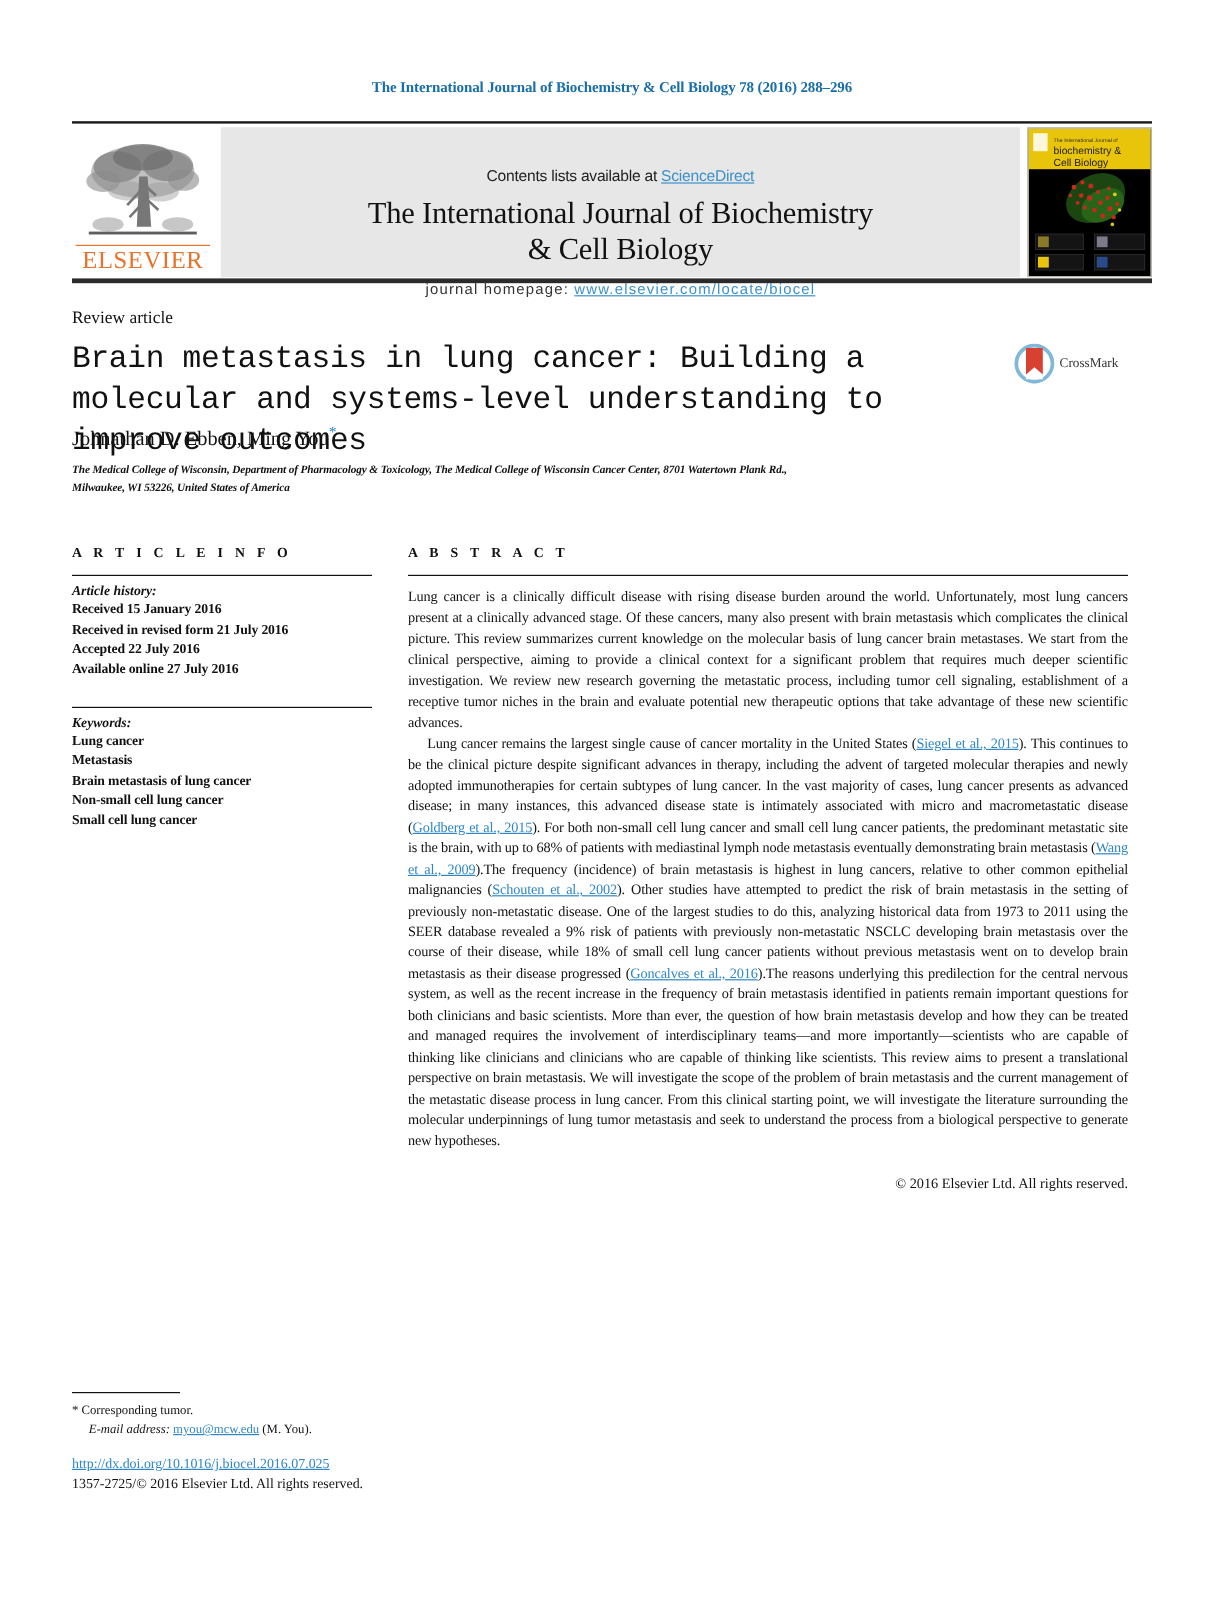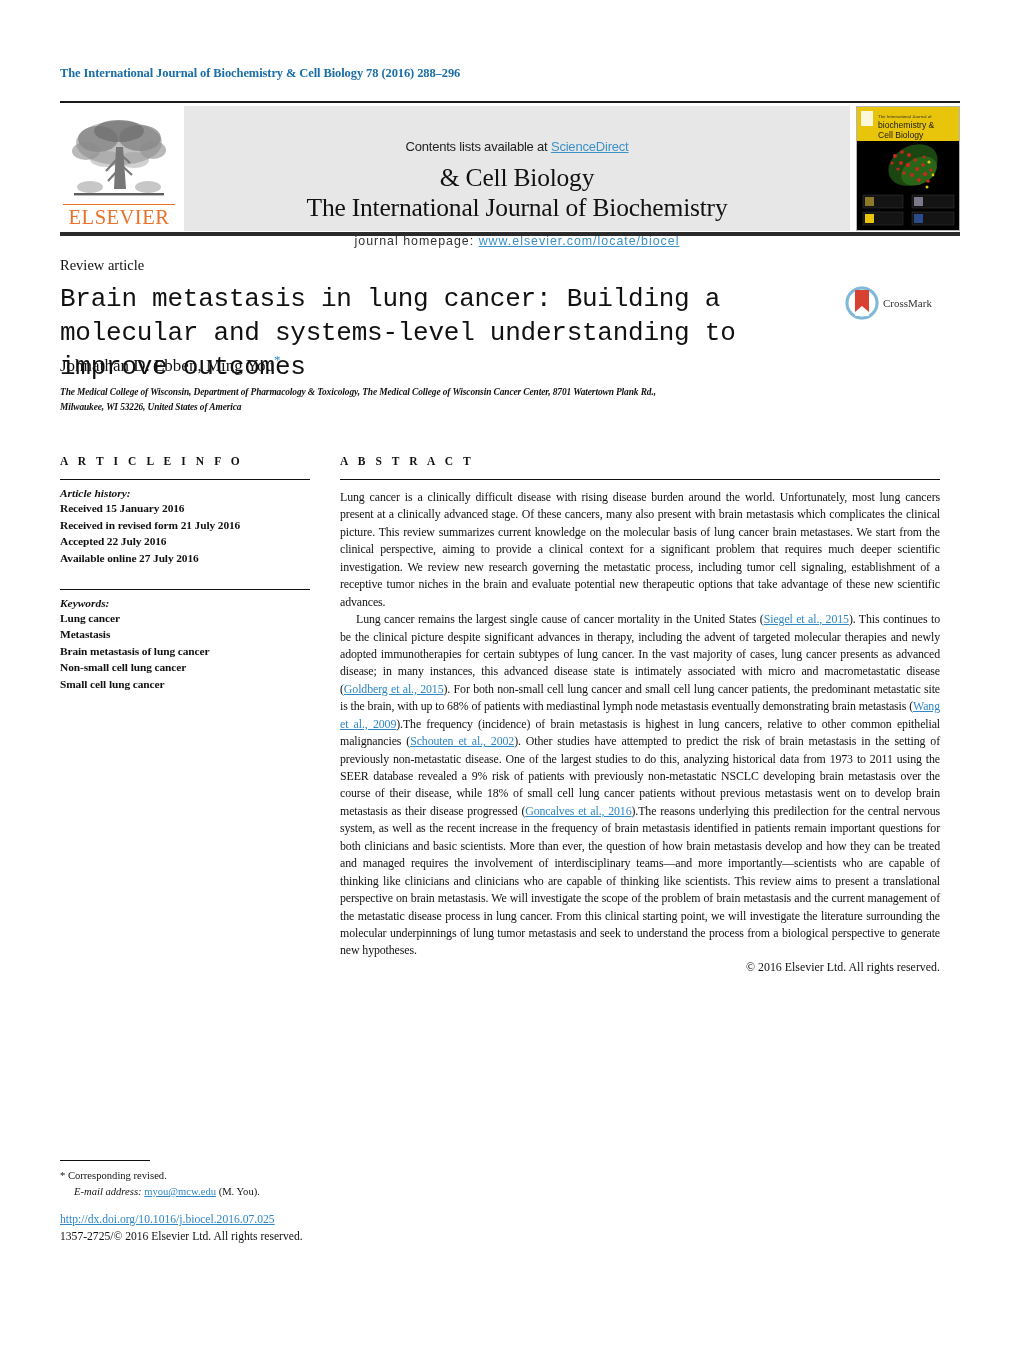--- a/index.html
+++ b/index.html
@@ -22,21 +22,21 @@
     height: 1351px;
     background: #fff;
   }
 
   
   .running-head {
     position: absolute;
     top: 66px;
     left: 60px;
     width: 900px;
-    text-align: left;
+    text-align: center;
     font-family: "Liberation Serif", serif;
     font-weight: bold;
     font-size: 12.5px;
     color: #1a6ea8;
     letter-spacing: -0.1px;
   }
 
   
   .masthead {
     position: absolute;
@@ -244,20 +244,21 @@
     margin: 0;
     letter-spacing: -0.12px;
   }
   .abs-p.indent { text-indent: 16px; margin-top: 0; }
   .cite { color: #2F87C6; text-decoration: underline; }
   .copyright {
     font-family: "Liberation Serif", serif;
     font-size: 11.9px;
     color: #111;
     text-align: right;
+    margin-top: 19px;
   }
 
   
   .foot-rule {
     position: absolute;
     left: 60px;
     top: 1160px;
     width: 90px;
     border-top: 1.7px solid #111;
   }
@@ -314,22 +315,22 @@
           </g>
         </svg>
         <div class="elsevier-word">ELSEVIER</div>
       </div>
 
       <div class="journal-band">
         <div class="contents-line">
           <span>Contents lists available at </span><a class="sd-link" href="#">ScienceDirect</a>
         </div>
         <div class="journal-title">
+          <div>The International Journal of Biochemistry</div>
           <div>&amp; Cell Biology</div>
-          <div>The International Journal of Biochemistry</div>
         </div>
         <div class="homepage-line">
           <span>journal homepage: </span><a class="homepage-link" href="#">www.elsevier.com/locate/biocel</a>
         </div>
       </div>
 
       <div class="cover-thumb">
         <svg width="102" height="123" viewBox="0 0 102 123">
           <rect x="0" y="0" width="102" height="123" fill="#000"></rect>
           <rect x="0" y="0" width="102" height="34" fill="#E8C40B"></rect>
@@ -430,21 +431,21 @@
     <div class="abs-rule"></div>
 
     <p class="abs-p">Lung cancer is a clinically difficult disease with rising disease burden around the world. Unfortunately, most lung cancers present at a clinically advanced stage. Of these cancers, many also present with brain metastasis which complicates the clinical picture. This review summarizes current knowledge on the molecular basis of lung cancer brain metastases. We start from the clinical perspective, aiming to provide a clinical context for a significant problem that requires much deeper scientific investigation. We review new research governing the metastatic process, including tumor cell signaling, establishment of a receptive tumor niches in the brain and evaluate potential new therapeutic options that take advantage of these new scientific advances.</p>
     <p class="abs-p indent" id="abs-p2">Lung cancer remains the largest single cause of cancer mortality in the United States (<a class="cite" href="#">Siegel et al., 2015</a>). This continues to be the clinical picture despite significant advances in therapy, including the advent of targeted molecular therapies and newly adopted immunotherapies for certain subtypes of lung cancer. In the vast majority of cases, lung cancer presents as advanced disease; in many instances, this advanced disease state is intimately associated with micro and macrometastatic disease (<a class="cite" href="#">Goldberg et al., 2015</a>). For both non-small cell lung cancer and small cell lung cancer patients, the predominant metastatic site is the brain, with up to 68% of patients with mediastinal lymph node metastasis eventually demonstrating brain metastasis (<a class="cite" href="#">Wang et al., 2009</a>).The frequency (incidence) of brain metastasis is highest in lung cancers, relative to other common epithelial malignancies (<a class="cite" href="#">Schouten et al., 2002</a>). Other studies have attempted to predict the risk of brain metastasis in the setting of previously non-metastatic disease. One of the largest studies to do this, analyzing historical data from 1973 to 2011 using the SEER database revealed a 9% risk of patients with previously non-metastatic NSCLC developing brain metastasis over the course of their disease, while 18% of small cell lung cancer patients without previous metastasis went on to develop brain metastasis as their disease progressed (<a class="cite" href="#">Goncalves et al., 2016</a>).The reasons underlying this predilection for the central nervous system, as well as the recent increase in the frequency of brain metastasis identified in patients remain important questions for both clinicians and basic scientists. More than ever, the question of how brain metastasis develop and how they can be treated and managed requires the involvement of interdisciplinary teams—and more importantly—scientists who are capable of thinking like clinicians and clinicians who are capable of thinking like scientists. This review aims to present a translational perspective on brain metastasis. We will investigate the scope of the problem of brain metastasis and the current management of the metastatic disease process in lung cancer. From this clinical starting point, we will investigate the literature surrounding the molecular underpinnings of lung tumor metastasis and seek to understand the process from a biological perspective to generate new hypotheses.</p>
 
     <div class="copyright">© 2016 Elsevier Ltd. All rights reserved.</div>
   </div>
 
   <div class="foot-rule"></div>
   <div class="footnote">
-    <div>* Corresponding revised.</div>
+    <div>* Corresponding tumor.</div>
     <div class="fn-indent">
       <span class="fn-ital">E-mail address:</span>
       <a class="mail-link" href="#">myou@mcw.edu</a>
       <span>(M. You).</span>
     </div>
   </div>
 
   <div class="doi-block">
     <a class="doi-link" href="#">http://dx.doi.org/10.1016/j.biocel.2016.07.025</a>
     <div>1357-2725/© 2016 Elsevier Ltd. All rights reserved.</div>

